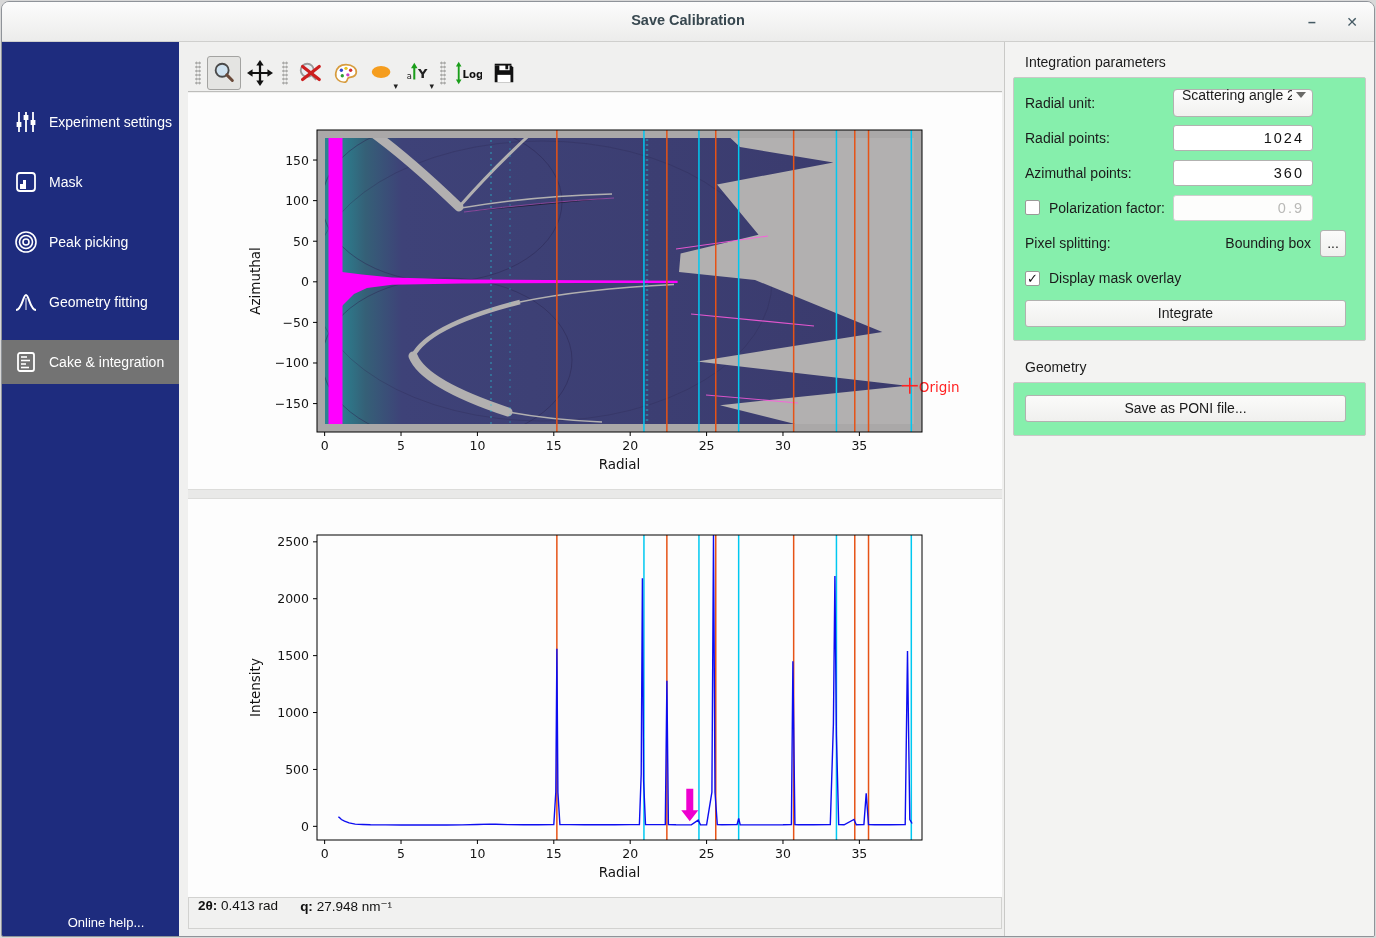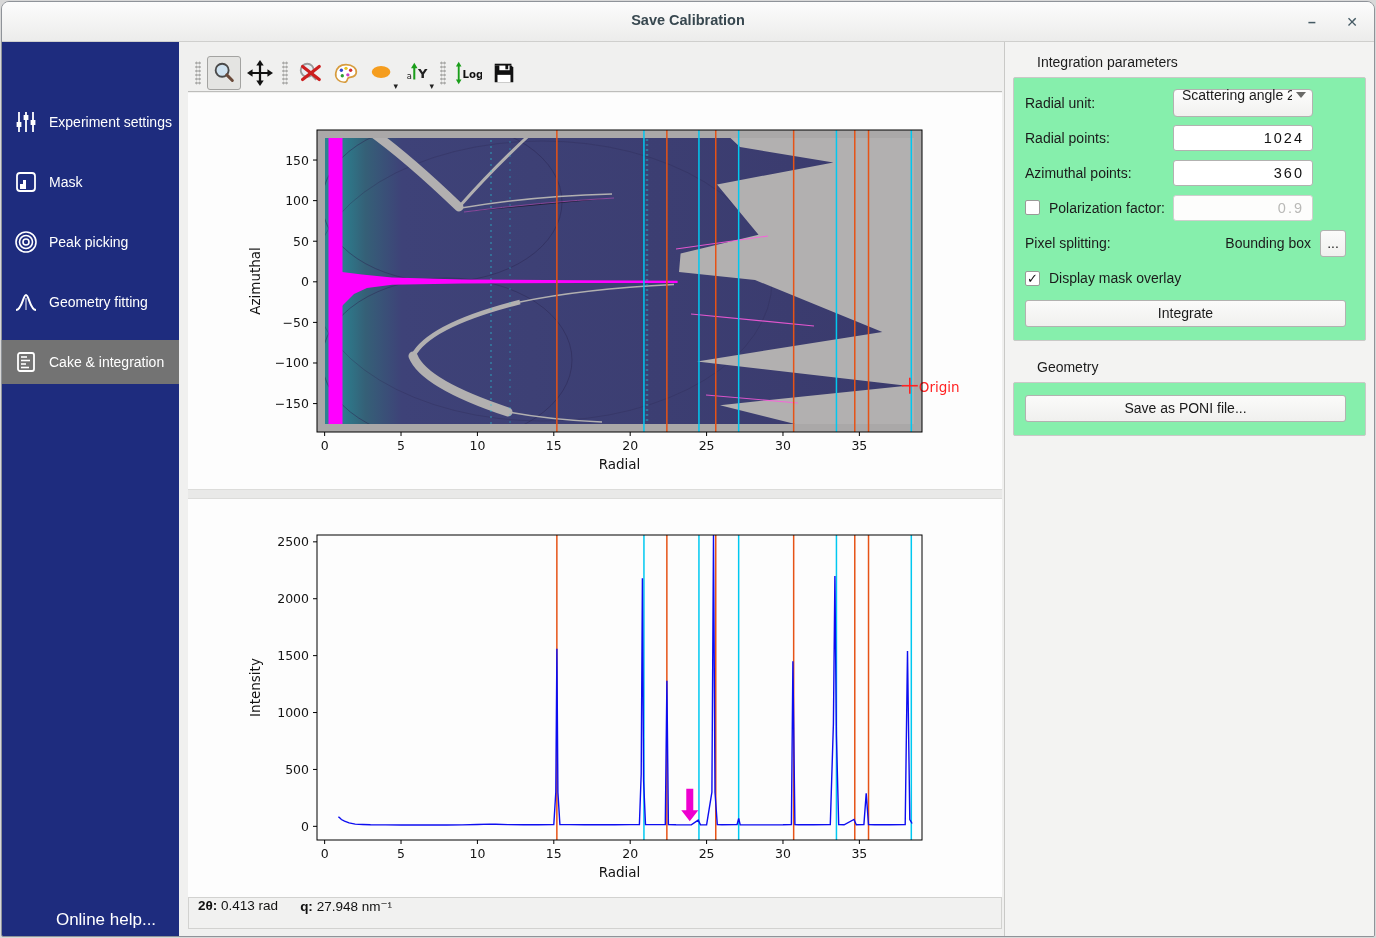--- a/index.html
+++ b/index.html
@@ -15,21 +15,21 @@
   .winbtn { position:absolute; top:8px; width:28px; height:24px; text-align:center; line-height:24px;
             font-size:14px; font-weight:bold; color:#455a64; cursor:default; }
   .winbtn.min { right:48px; }  .winbtn.close { right:8px; }
 
   
   .sidebar { position:absolute; left:0; top:40px; width:177px; bottom:0; background:#1e2c7e; padding-top:58px; }
   .sbitem { height:44px; margin-bottom:16px; display:flex; align-items:center; gap:11px;
             padding-left:12px; color:#fff; font-size:14px; cursor:default; }
   .sbitem.selected { background:#737373; }
   .sbitem svg { flex:0 0 24px; }
-  .sbfooter { position:absolute; bottom:6px; left:0; right:0; text-align:center; color:#fff; font-size:17px;margin-left:31px; }
+  .sbfooter { position:absolute; bottom:6px; left:0; right:0; text-align:center; color:#fff; font-size:13px;margin-left:31px; }
 
   
   .main { position:absolute; left:177px; top:40px; width:825px; bottom:0; background:#f0f0ef; }
   .toolbar { position:absolute; left:9px; top:12px; width:814px; height:38px; background:#f0f0ef;
              border-bottom:1px solid #bdbdbb; display:flex; align-items:center; padding-left:5px; }
   .tb-handle { width:6px; height:24px; margin:0 5px 0 2px;
                background-image:radial-gradient(#a9a9a7 1px, transparent 1.2px); background-size:3px 4px; }
   .tb-sep { width:6px; height:24px; margin:0 4px;
             background-image:radial-gradient(#a9a9a7 1px, transparent 1.2px); background-size:3px 4px; }
   .tbbtn { position:relative; width:34px; height:34px; display:flex; align-items:center; justify-content:center;
@@ -49,21 +49,21 @@
   .axlabel { font:13.5px "DejaVu Sans",sans-serif; fill:#141414; }
 
   .statusbar { position:absolute; left:9px; top:855px; width:814px; height:32px; background:#f1f1f0;
                border:1px solid #d2d2d0; display:flex; gap:22px; padding-left:9px;
                font-size:13.5px; color:#111; }
   .statusbar b { font-weight:bold; }
 
   
   .rightpanel { position:absolute; left:1002px; top:40px; right:0; bottom:0; background:#f3f3f2;
                 border-left:1px solid #c9c9c7; padding:12px 8px 0 8px; font-size:14px; color:#1b1b1b; }
-  .gtitle { margin:0 0 7px 24px; font-size:14px; color:#1b1b1b; }
+  .gtitle { margin:0 0 7px 12px; font-size:14px; color:#1b1b1b; }
   .gbox { border:1px solid #c9c9c7; border-radius:2px; padding:11px 19px 13px 11px; margin-bottom:18px; background:#86efac; }
   .prow { height:28px; margin-bottom:7px; display:flex; align-items:center; }
   .prow:last-child { margin-bottom:0; }
   .prow .lab { flex:1; }
   .ctl { width:140px; margin-right:33px; }
   .tinput { width:140px; height:26px; border:1px solid #b2b2b0; border-radius:3px; background:#fff;
             text-align:right; padding-right:8px; font-size:14.5px; letter-spacing:2px; color:#111;
             font-family:"Liberation Sans",sans-serif; }
   .tinput:disabled { background:#fdfdfc; color:#b9b9b7; border-color:#cfcfcd; }
   .dropdown { height:28px; display:flex; align-items:center; border:1px solid #b2b2b0; border-radius:4px;

